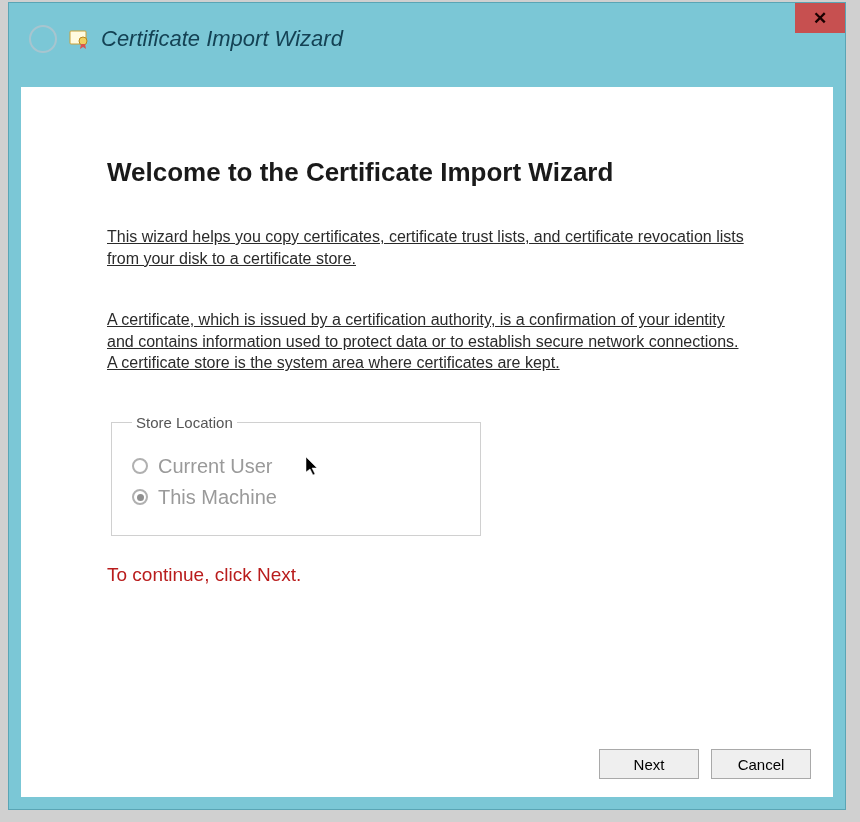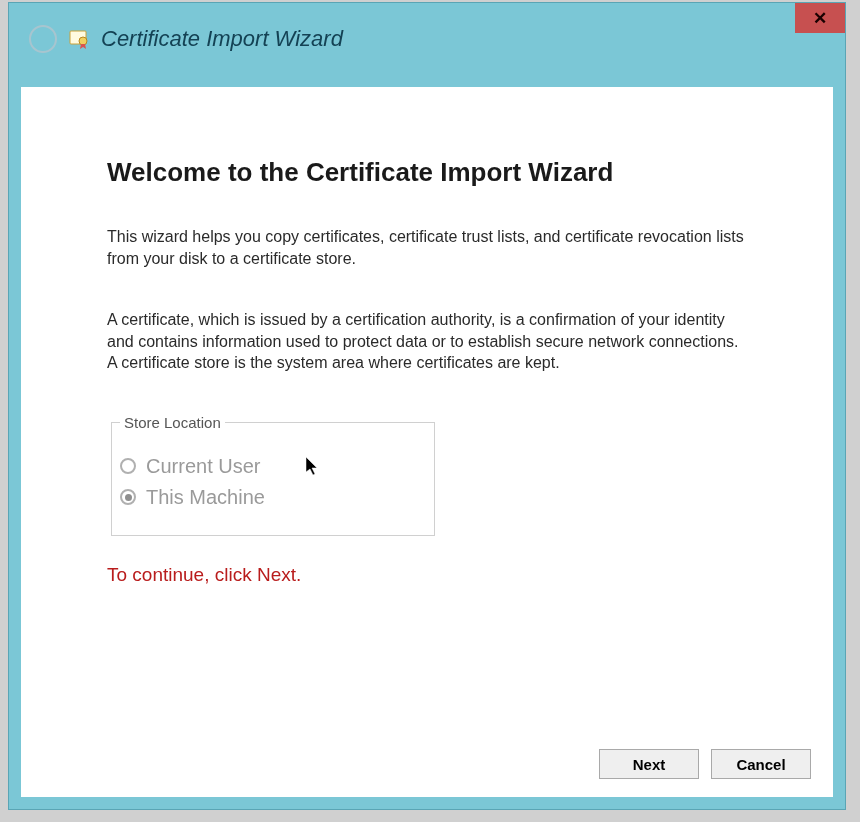--- a/index.html
+++ b/index.html
@@ -80,25 +80,26 @@
       font-size: 26px;
       font-weight: 600;
       color: #1a1a1a;
       margin-bottom: 38px;
     }
     .body-text {
       font-size: 16px;
       color: #2a2a2a;
       line-height: 1.35;
       margin-bottom: 40px;
+      text-decoration: underline;
     }
     fieldset.store-location {
       border: 1px solid #d0d0d0;
-      padding: 16px 14px 18px 8px;
-      width: 324px;
+      padding: 16px 14px 18px 20px;
+      width: 370px;
       margin-bottom: 28px;
       margin-left: 4px;
     }
     fieldset.store-location legend {
       font-size: 15px;
       color: #555;
       padding: 0 4px;
     }
     .radio-row {
       display: flex;
@@ -137,21 +138,20 @@
       gap: 12px;
     }
     .button-row button {
       width: 100px;
       height: 30px;
       font-size: 15px;
       background: #efefef;
       border: 1px solid #a9a9a9;
       cursor: pointer;
       font-family: inherit;
-      font-weight: bold;
     }
     .cursor {
       position: absolute;
       left: 285px;
       top: 370px;
       font-size: 18px;
       pointer-events: none;
       color: #000;
     }
   </style>

